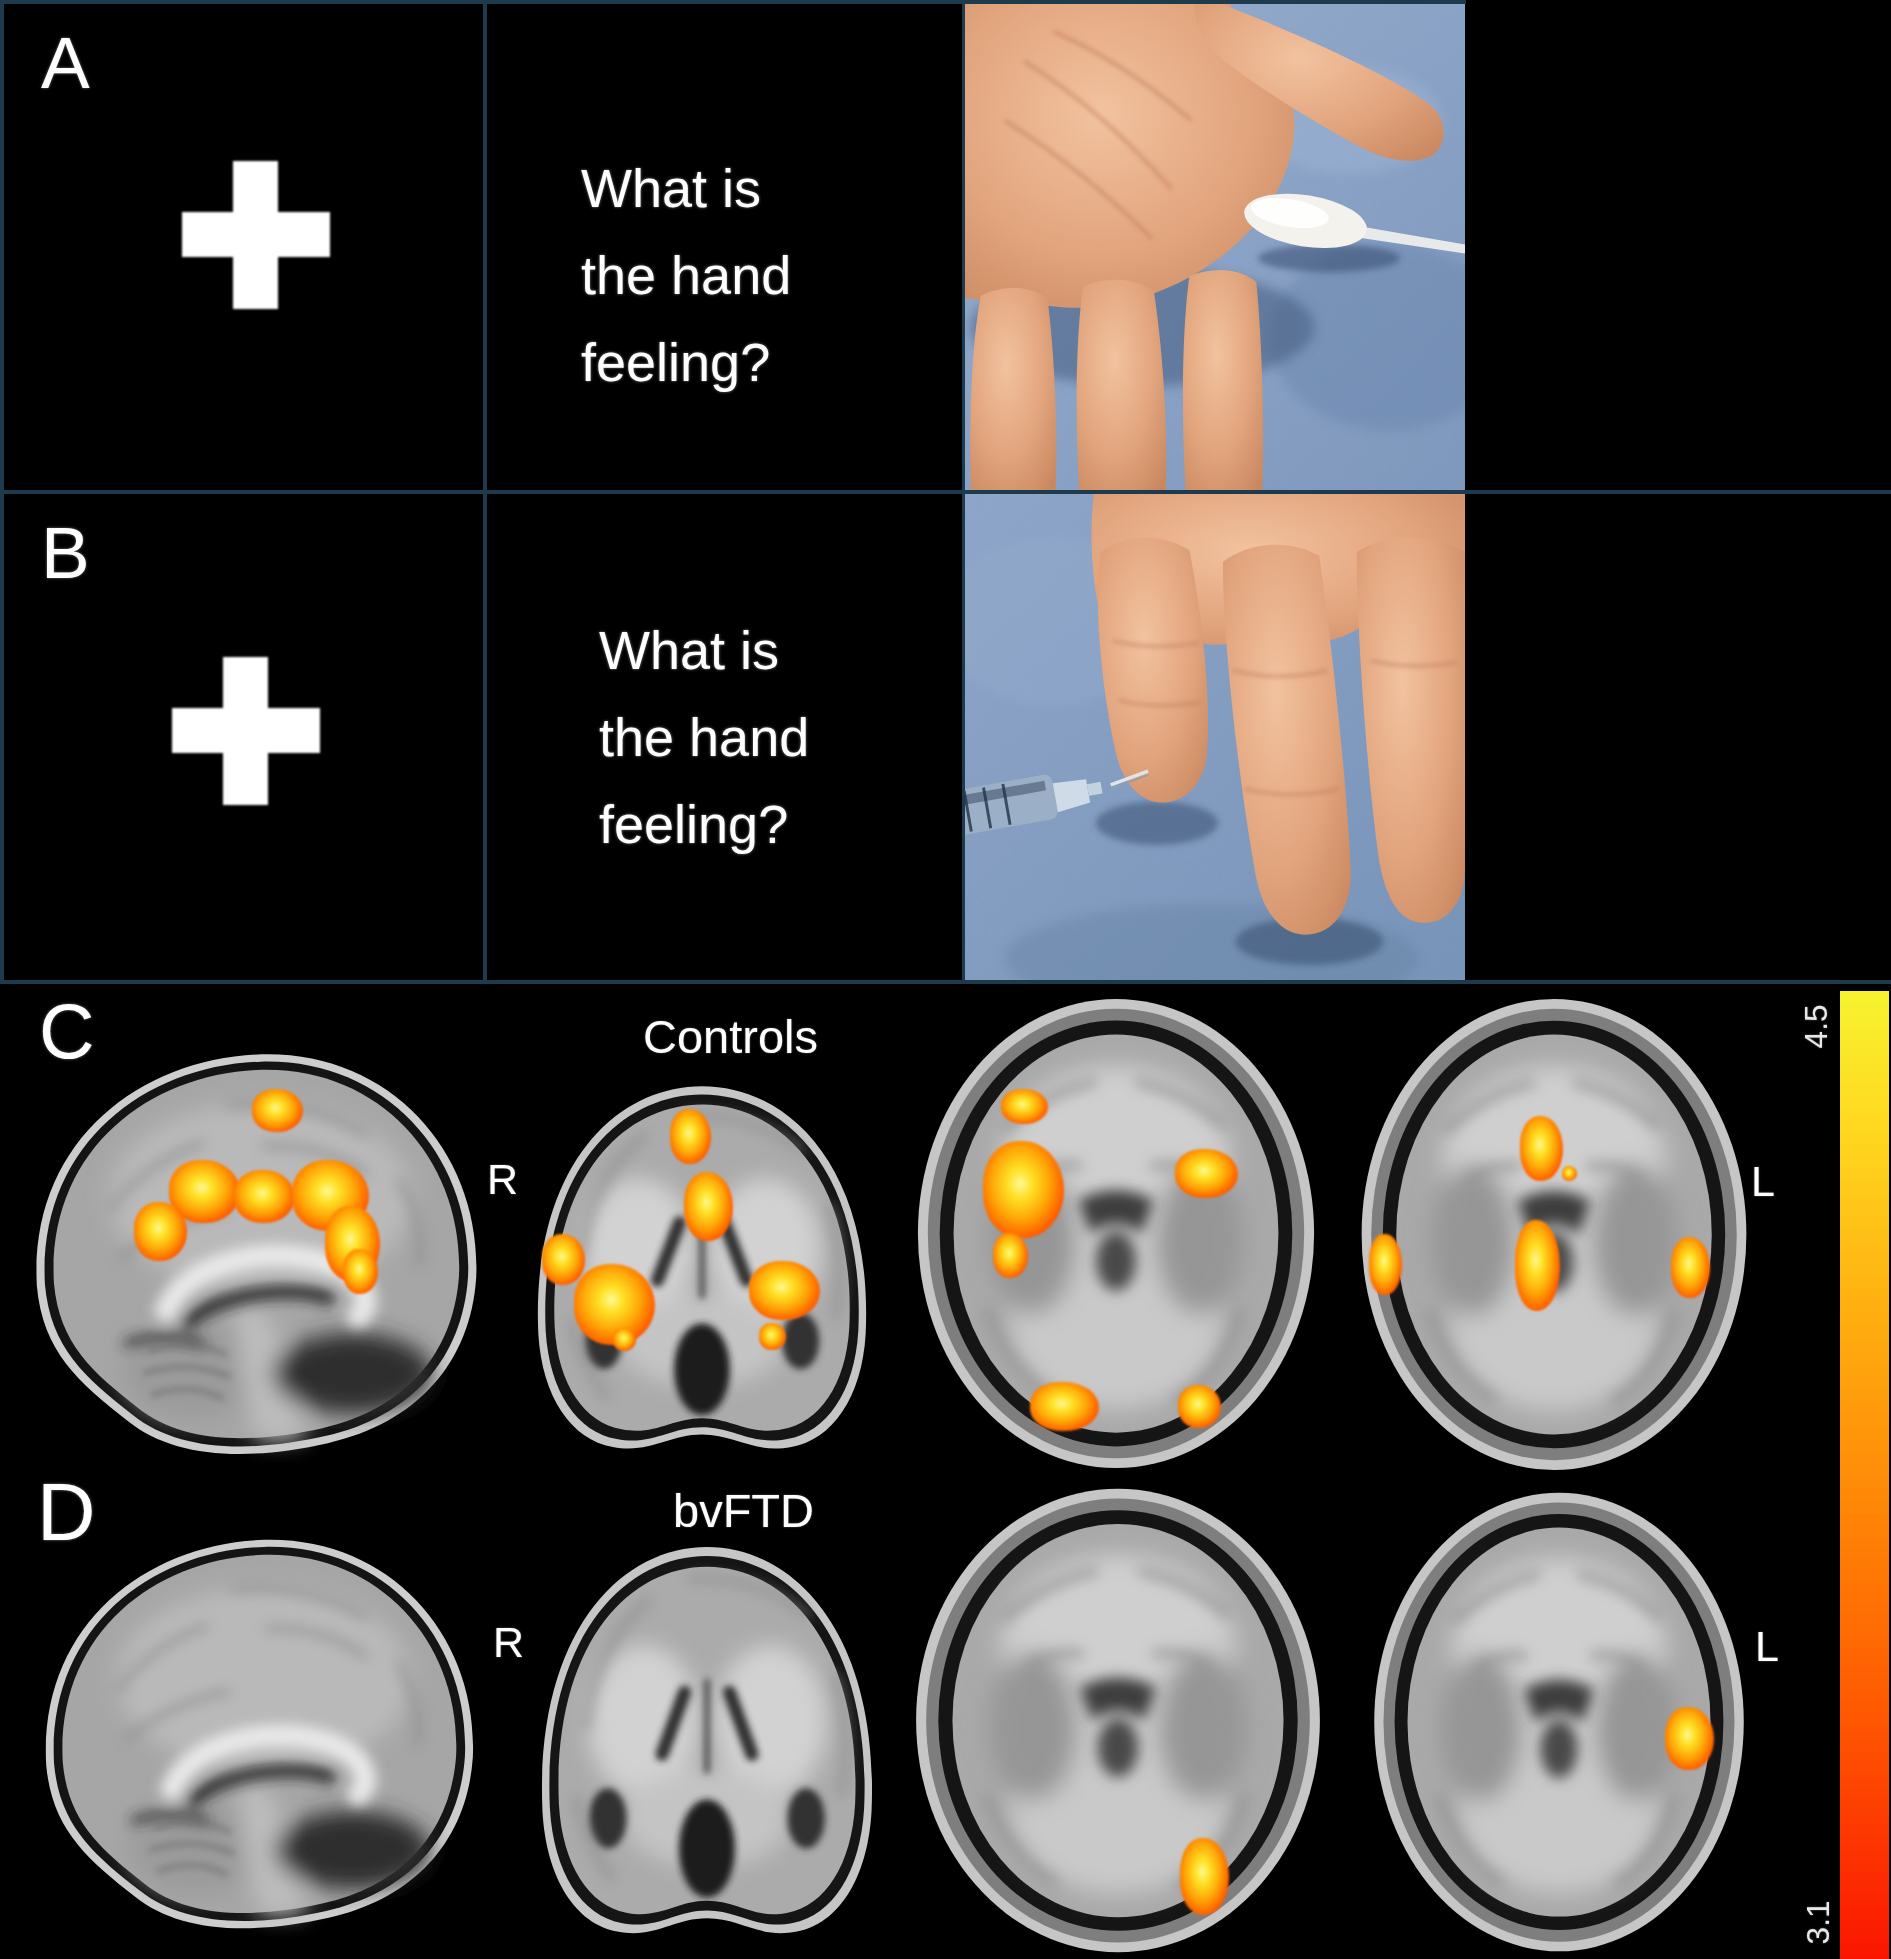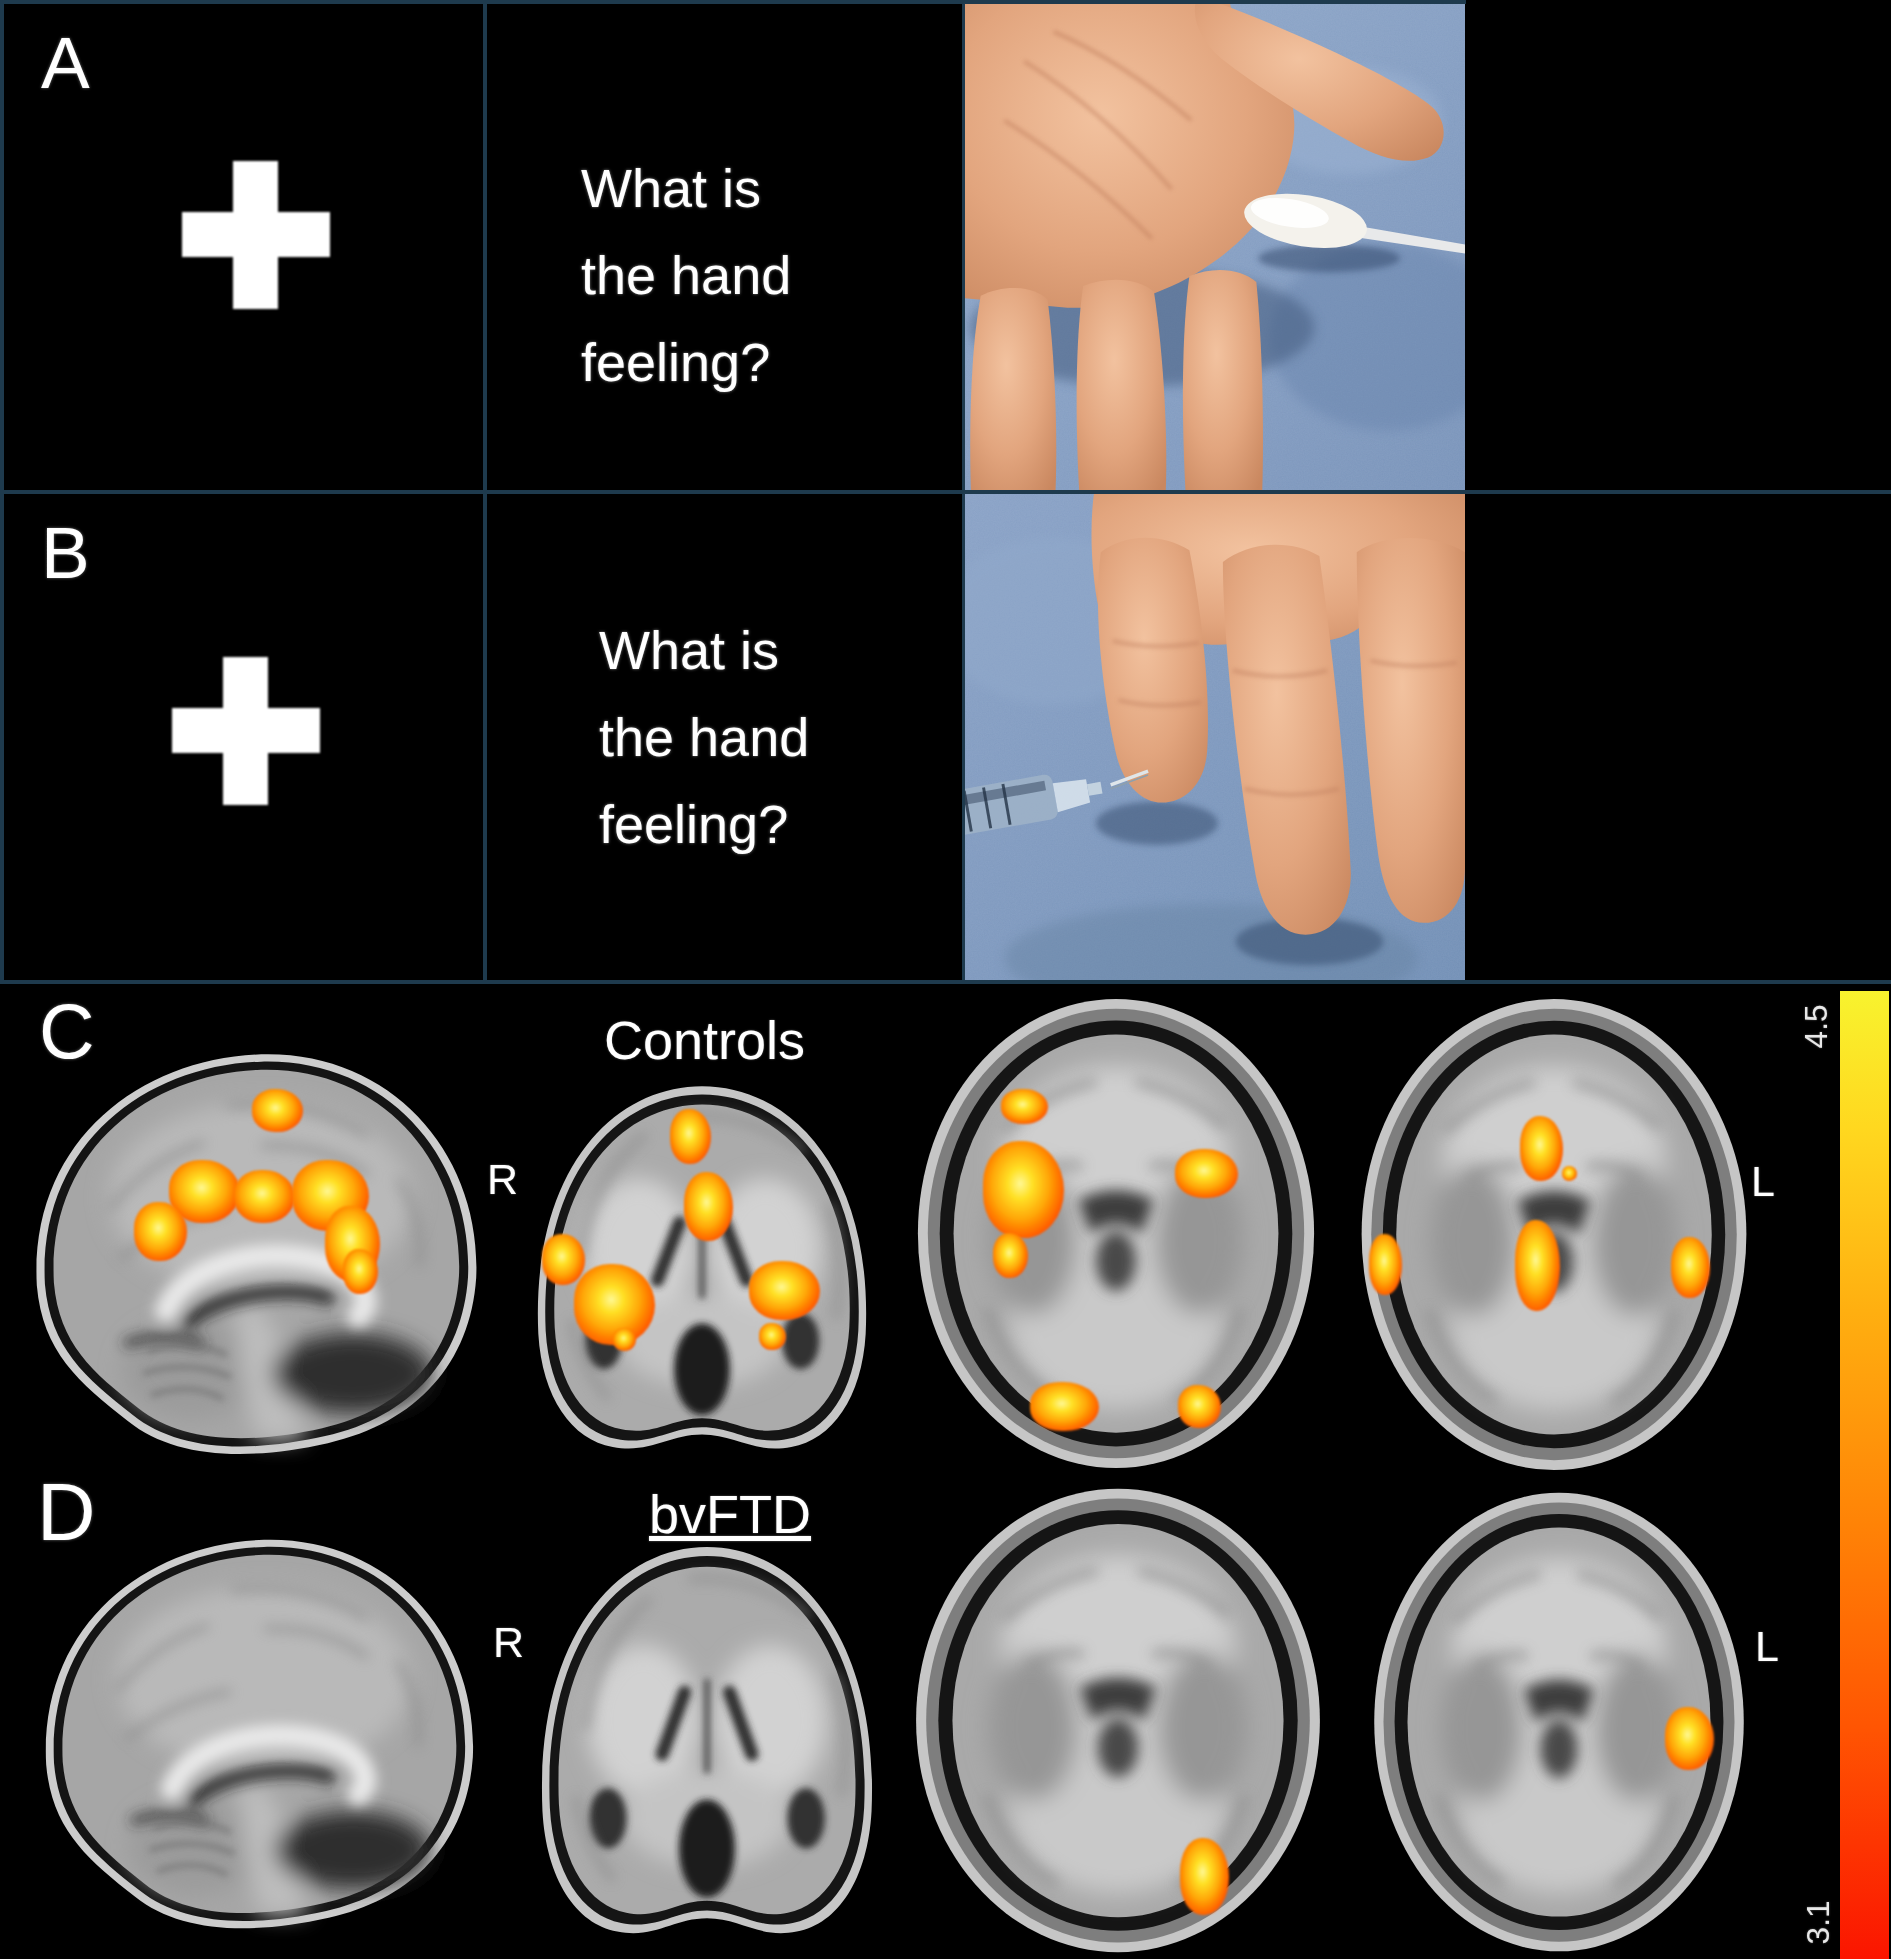--- a/index.html
+++ b/index.html
@@ -16,21 +16,21 @@
   .fix-cross{position:absolute;filter:blur(1.2px);}
   .fix-cross::before{content:"";position:absolute;left:0;right:0;top:51px;height:45px;background:#fff;}
   .fix-cross::after{content:"";position:absolute;top:0;bottom:0;left:51px;width:45px;background:#fff;}
   .qtext{
     position:absolute;font-size:54px;line-height:87px;color:#fff;
     text-shadow:0 0 3px rgba(255,255,255,.5);letter-spacing:0;
   }
   .photo{position:absolute;}
   
   .group-label{
-    position:absolute;font-size:54px;line-height:1;color:#fff;text-align:center;
+    position:absolute;font-size:47px;line-height:1;color:#fff;text-align:right;
     text-shadow:0 0 2px rgba(255,255,255,.4);
   }
   .orient{
     position:absolute;font-size:43px;line-height:1;color:#fff;
     text-shadow:0 0 2px rgba(255,255,255,.4);
   }
   .brain{position:absolute;}
   .colorbar{
     position:absolute;left:1840px;top:991px;width:49px;height:968px;
     background:linear-gradient(to bottom,
@@ -294,21 +294,21 @@
   <div class="blob" style="left:1030px;top:1382px;width:69px;height:49px"></div>
   <div class="blob" style="left:1178px;top:1385px;width:43px;height:43px"></div>
 
   <div class="blob" style="left:1520px;top:1116px;width:43px;height:65px"></div>
   <div class="blob" style="left:1562px;top:1166px;width:14.8px;height:14.8px"></div>
   <div class="blob" style="left:1515px;top:1220px;width:45px;height:91px"></div>
   <div class="blob" style="left:1369px;top:1234px;width:33px;height:61px"></div>
   <div class="blob" style="left:1671px;top:1237px;width:39px;height:61px"></div>
 
   <div class="panel-letter" style="left:37px;top:1472px;font-size:81px;">D</div>
-  <div class="group-label" style="left:649px;top:1487px;width:148px;text-decoration:underline;">bvFTD</div>
+  <div class="group-label" style="left:666px;top:1487px;width:148px;">bvFTD</div>
   <div class="orient" style="left:493px;top:1621px;">R</div>
   <div class="orient" style="left:1755px;top:1625px;">L</div>
 
   <svg class="brain" style="left:23.6px;top:1522px;width:471px;height:419px" viewBox="0 0 255 235" preserveAspectRatio="none">
     <use href="#sym-sagittal"></use>
     </svg>
   <svg class="brain" style="left:520px;top:1532px;width:374px;height:424px" viewBox="0 0 200 225" preserveAspectRatio="none">
     <use href="#sym-coronal"></use>
     </svg>
   <svg class="brain" style="left:906px;top:1483px;width:424px;height:477px" viewBox="0 0 210 245" preserveAspectRatio="none">

